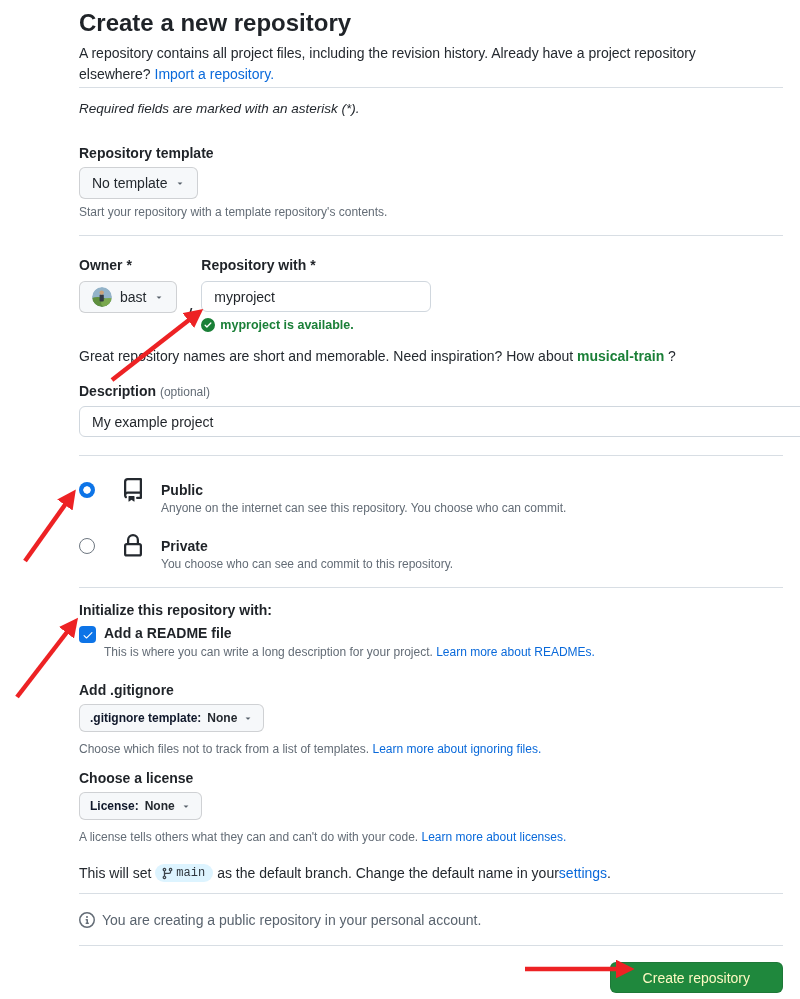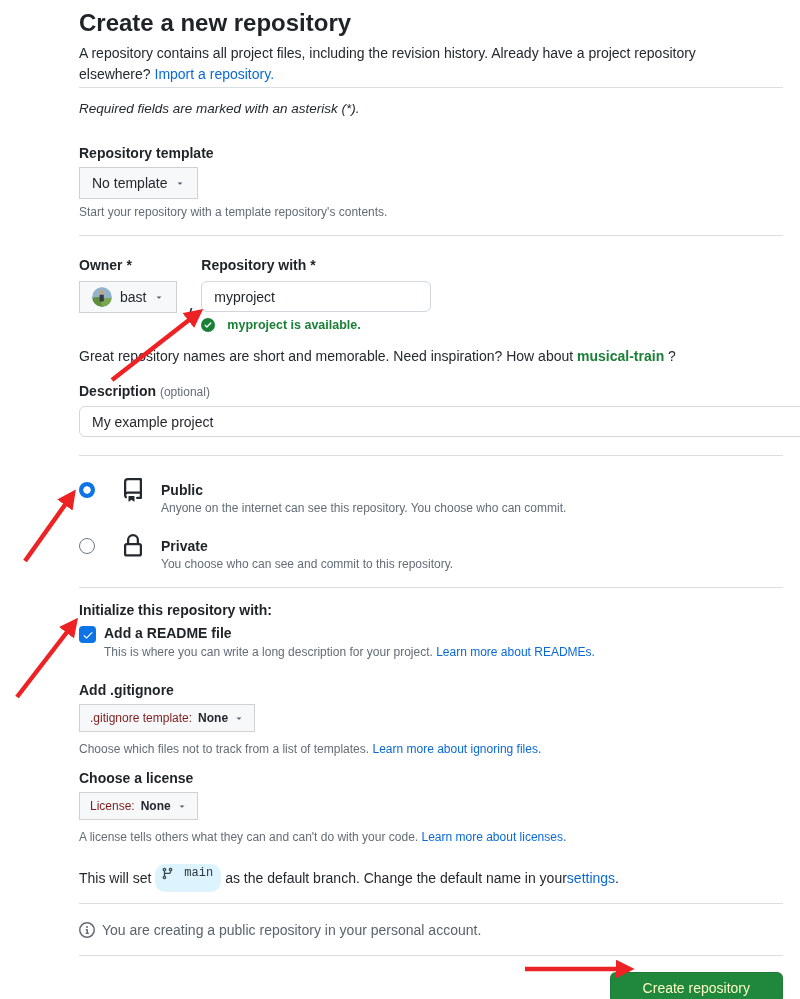--- a/index.html
+++ b/index.html
@@ -34,26 +34,26 @@
   .note { font-size: 12px; line-height: 15px; color: #636c76; }
   .note a { font-size: 12px; }
 
   .mt28 { margin-top: 28px; }
   .mt20 { margin-top: 12px; }
   .mt21 { margin-top: 21px; }
 
   .btn-secondary {
     display: inline-flex; align-items: center; gap: 8px;
     margin-top: 5px; height: 32px; padding: 0 12px;
-    background: #f6f8fa; border: 1px solid rgba(31,35,40,0.18); border-radius: 0;
+    background: #f6f8fa; border: 1px solid rgba(31,35,40,0.18); border-radius: 6px;
     font-family: "Liberation Sans", sans-serif; font-size: 14px; font-weight: 500; color: #24292f;
     cursor: pointer;
   }
   .btn-secondary.small { height: 28px; font-size: 12px; padding: 0 10px; gap: 6px; }
-  .btn-secondary .prefix { color: #7f1d1d; font-weight: 400; }
+  .btn-secondary .prefix { color: #0f172a; font-weight: 700; }
   .btn-secondary .value { font-weight: 700; }
   .caret { width: 10px; height: 10px; fill: #57606a; flex: 0 0 auto; }
 
   .help-after-btn { margin-top: 6px; }
 
   .owner-row { display: flex; margin-top: 20px; }
   .owner-col { display: flex; flex-direction: column; }
   .owner-col .field-label { margin-bottom: 7px; }
   .slash { align-self: flex-end; font-size: 21px; color: #24292f; padding: 0 9px; line-height: 31px; margin-bottom: 1px; }
   .owner-btn { margin-top: 0; }
@@ -61,21 +61,21 @@
 
   .text-input {
     height: 31px; padding: 0 12px;
     border: 1px solid #d0d7de; border-radius: 6px;
     font-family: "Liberation Sans", sans-serif; font-size: 14px; color: #1f2328;
     background: #fff; outline: none;
   }
   .repo-input { width: 230px; }
   .desc-input { width: 772px; margin-top: 5px; }
 
-  .availability { display: flex; align-items: center; gap: 12px; margin-top: 6px; font-size: 12.5px; font-weight: 700; color: #1a7f37; }
+  .availability { display: flex; align-items: center; gap: 5px; margin-top: 6px; font-size: 12.5px; font-weight: 700; color: #1a7f37; }
   .availability svg { width: 14px; height: 14px; fill: #1a7f37; }
 
   .suggestion { margin-top: 16px; font-size: 14px; color: #24292f; }
   .suggestion .repo-suggestion { color: #1a7f37; font-weight: 700; text-decoration: none; }
 
   .desc-label { margin-top: 18px; }
 
   .vis-row { display: flex; align-items: flex-start; margin-top: 16px; }
   .vis-row.second { margin-top: 12px; }
   .radio { width: 16px; height: 16px; border-radius: 50%; margin-top: 10px; flex: 0 0 auto; cursor: pointer; }
@@ -92,22 +92,22 @@
     width: 17px; height: 17px; border-radius: 4px; background: #0d74e7;
     display: flex; align-items: center; justify-content: center; flex: 0 0 auto; margin-top: 1px; cursor: pointer;
   }
   .checkbox svg { width: 12px; height: 12px; fill: #ffffff; }
   .readme-text { margin-left: 8px; }
   .readme-title { font-size: 14px; font-weight: 700; line-height: 17px; }
   .readme-help { margin-top: 3px; }
 
   .branch-note { margin-top: 19px; font-size: 14px; color: #24292f; display: flex; align-items: center; flex-wrap: wrap; }
   .branch-pill {
-    display: inline-flex; align-items: center; gap: 10px;
-    background: #ddf4ff; border-radius: 10px; padding: 2px 8px 12px 6px; margin: 0 4px;
+    display: inline-flex; align-items: center; gap: 2px;
+    background: #ddf4ff; border-radius: 10px; padding: 2px 8px 2px 6px; margin: 0 4px;
     font-family: "Liberation Mono", monospace; font-size: 12px; color: #2f363d;
   }
   .branch-pill svg { width: 13px; height: 13px; fill: #3b434b; }
 
   .info-row { display: flex; align-items: center; gap: 7px; margin-top: 18px; font-size: 14px; color: #59636e; }
   .info-row svg { width: 16px; height: 16px; fill: #636c76; flex: 0 0 auto; }
 
   .submit-row { display: flex; justify-content: flex-end; margin-top: 16px; }
   .btn-primary {
     height: 31px; padding: 0 32px;

